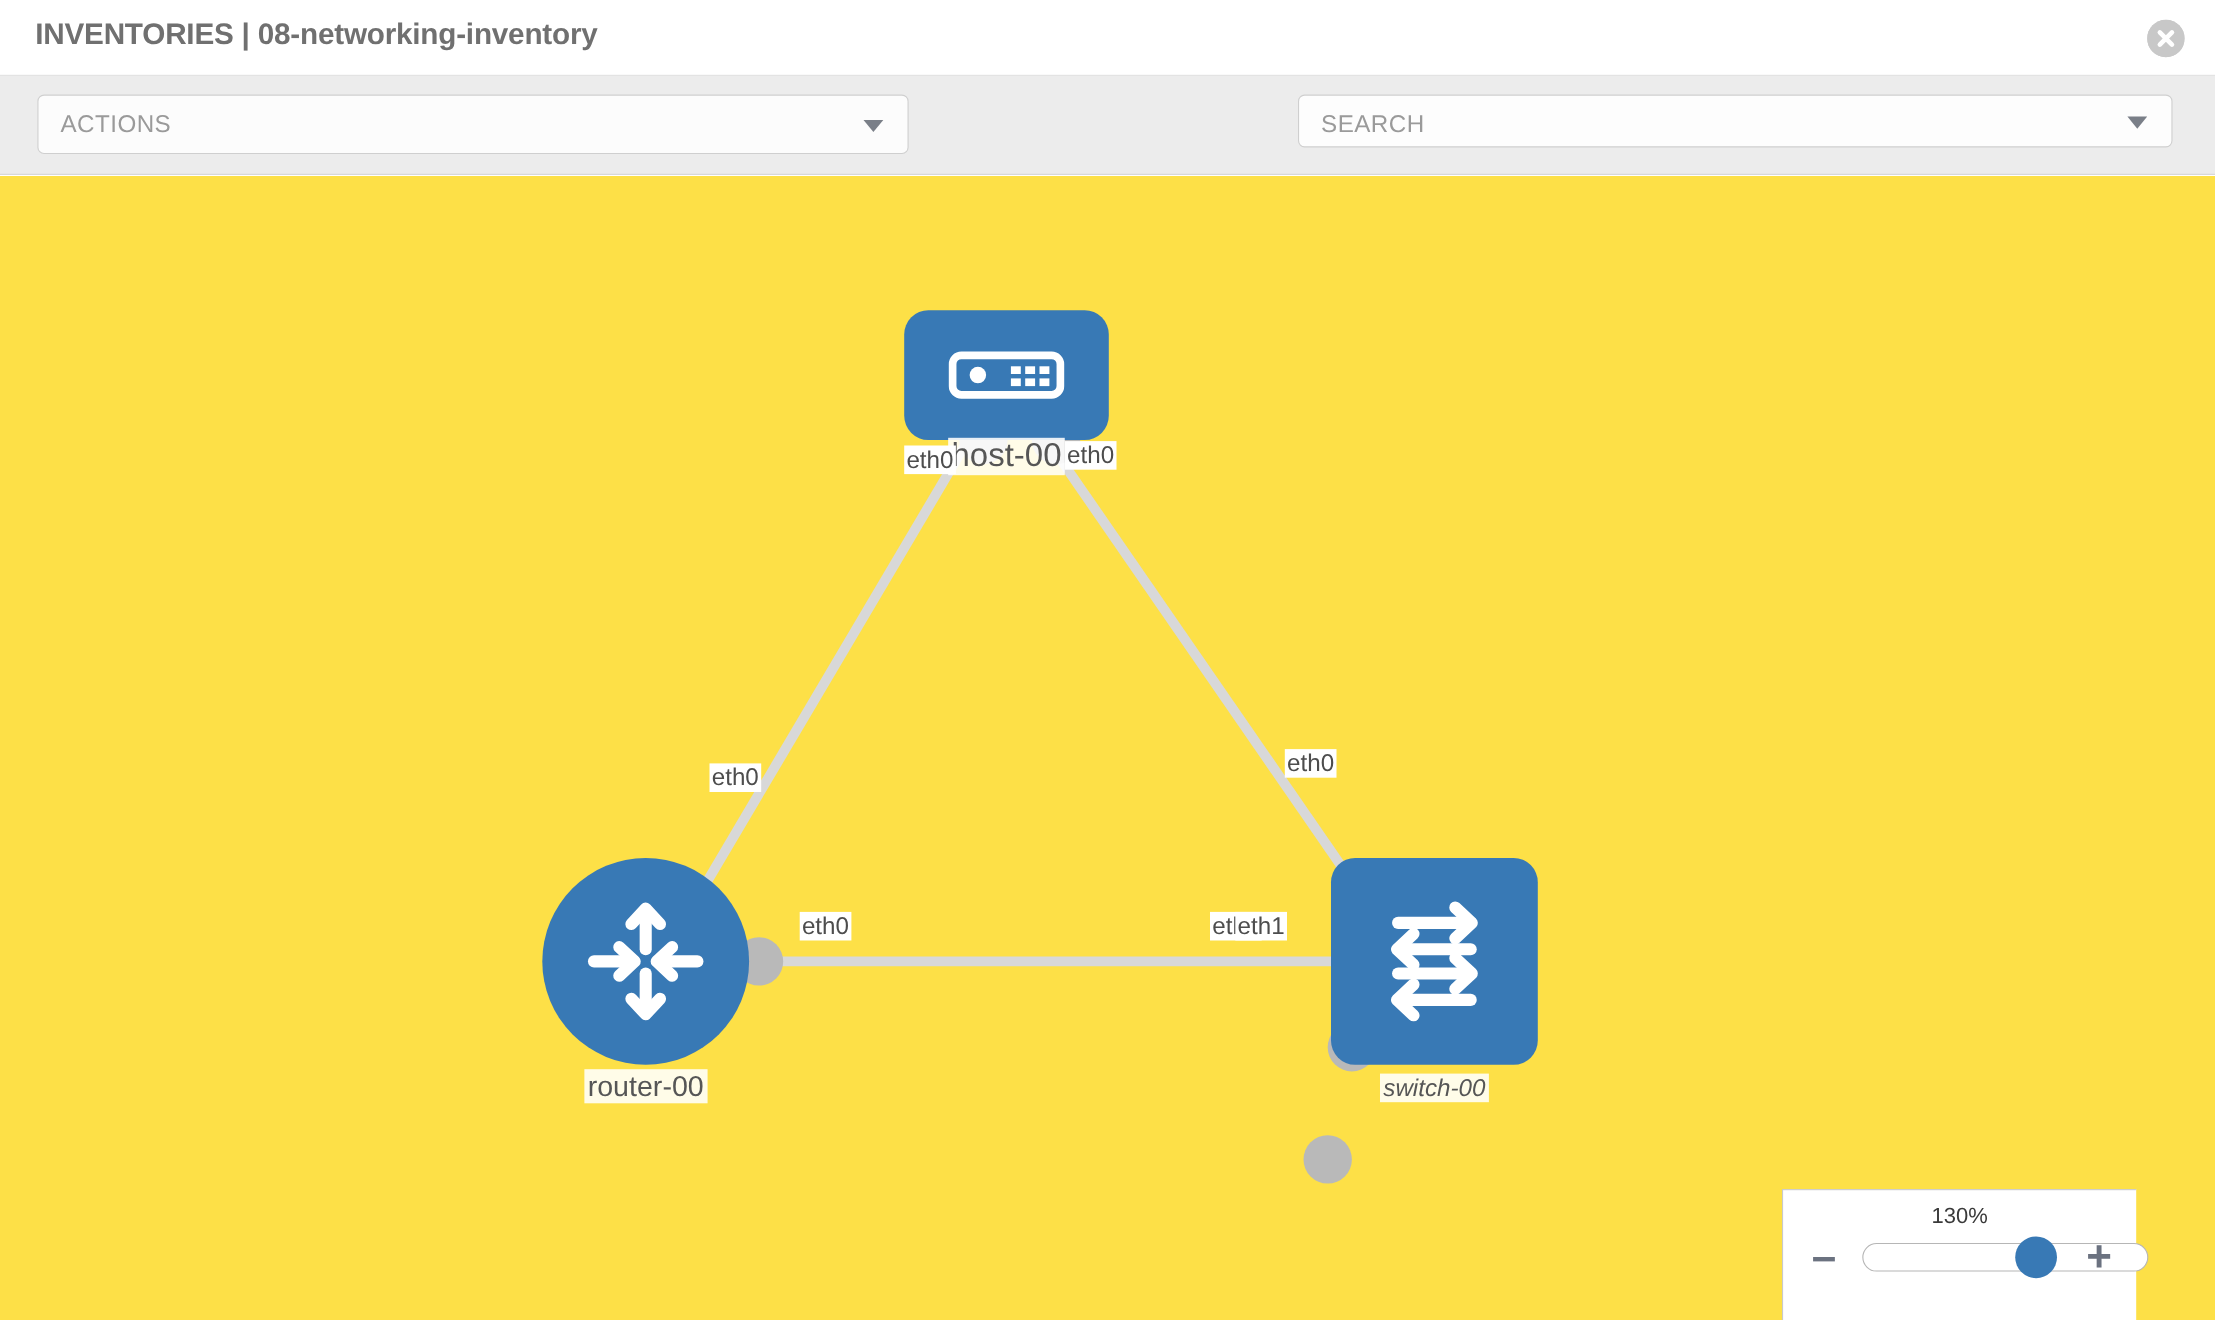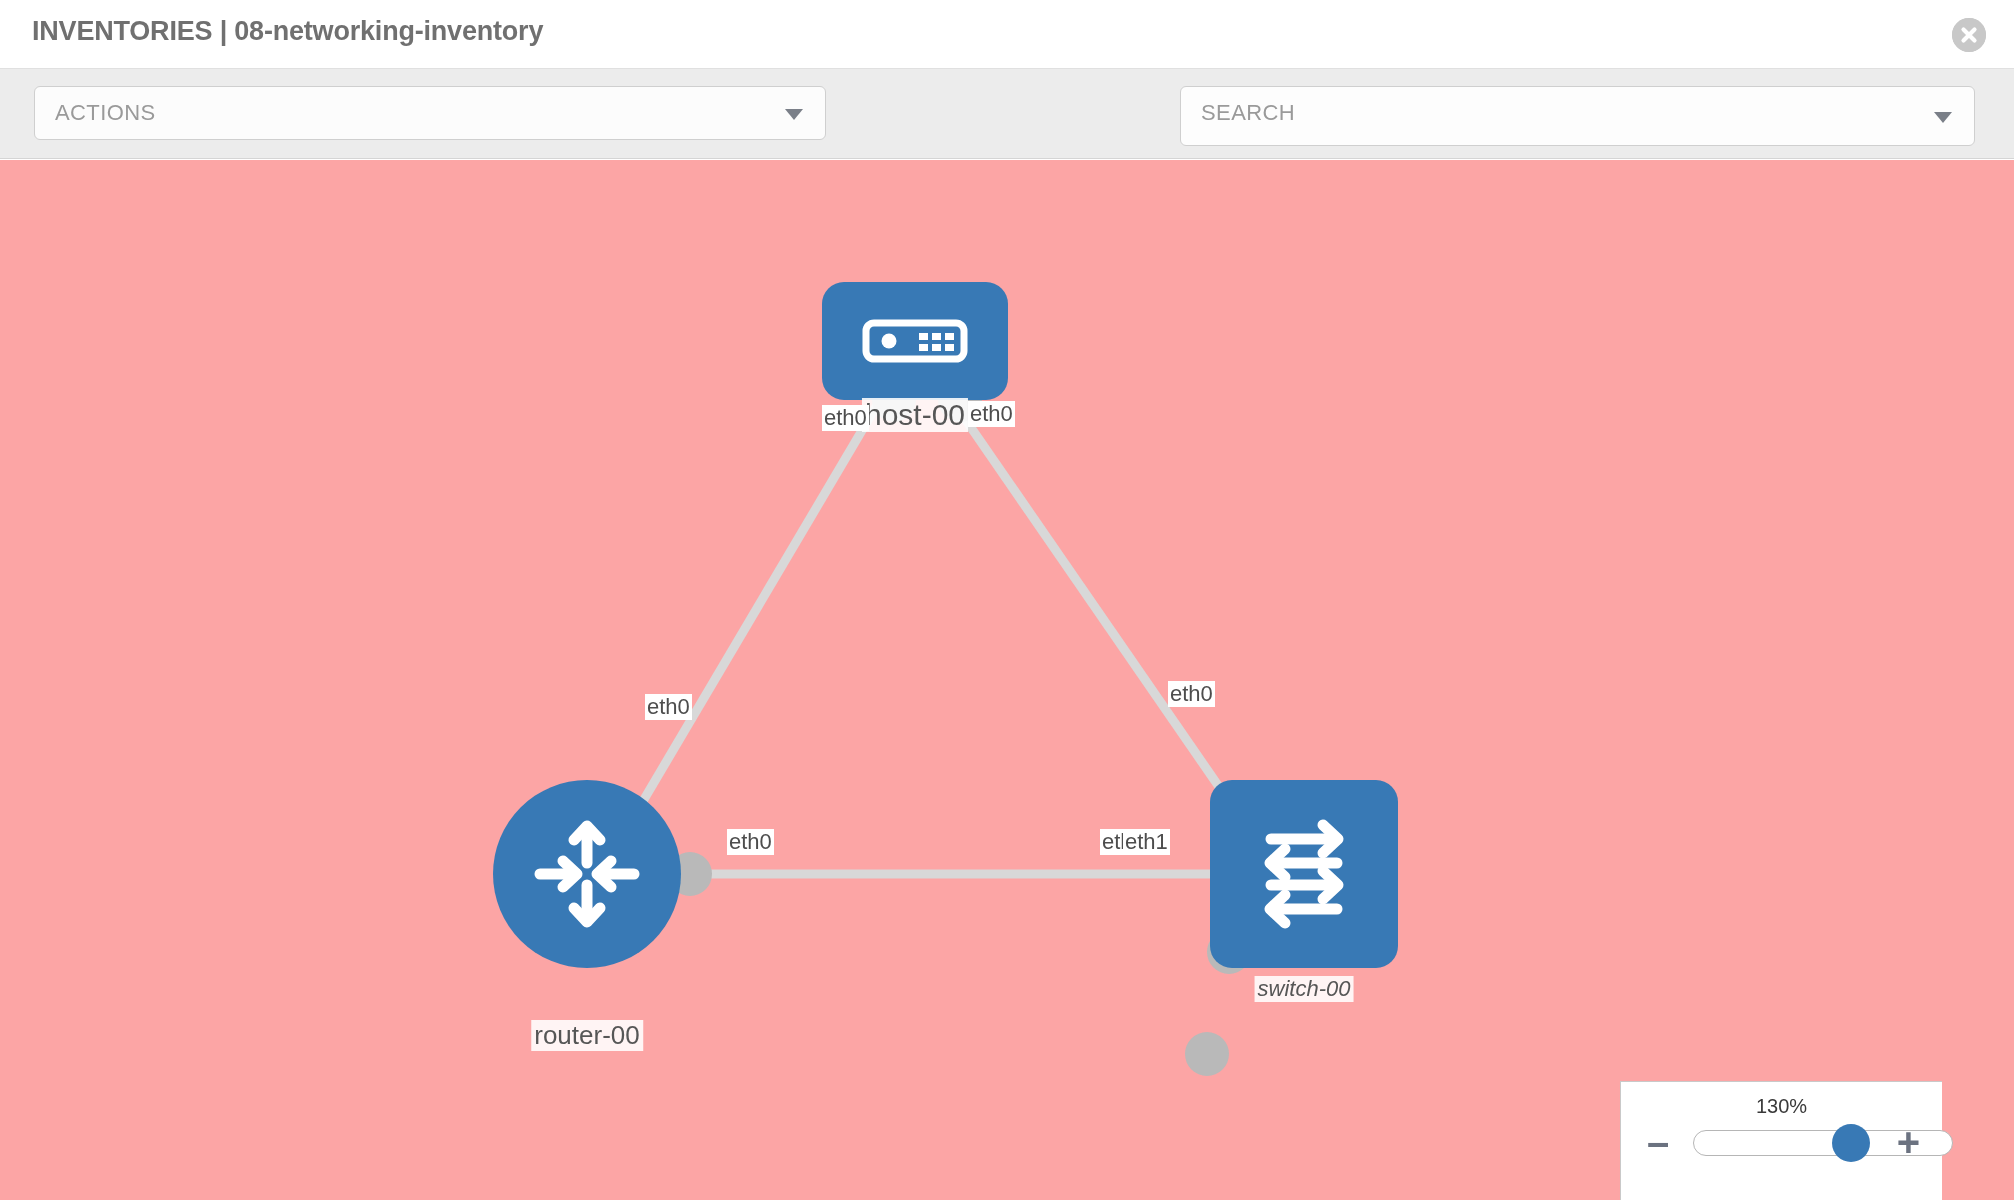--- a/index.html
+++ b/index.html
@@ -54,33 +54,33 @@
   .tool-icon {
     position: absolute; top: 92px; width: 46px; height: 46px;
     cursor: pointer;
   }
   .tool-icon svg { display: block; }
   #wrench-ic { left: 1040px; top: 90px; }
   #key-ic    { left: 1108px; top: 90px; }
 
   .search-box {
     position: absolute; left: 1180px; top: 17px;
-    width: 795px; height: 60px;
+    width: 795px; height: 48px;
     background: #fdfdfd; border: 1px solid #cfcfcf; border-radius: 6px;
   }
   .search-box .ph {
     position: absolute; left: 20px; top: 13px;
     font-size: 22px; color: #9a9a9a; letter-spacing: 0.4px;
   }
 
   
   .canvas {
     position: absolute; left: 0; top: 160px;
     width: 2014px; height: 1040px;
-    background: #fca5a5; overflow: hidden;
+    background: #fde047; overflow: hidden;
   }
   .canvas > svg.links { position: absolute; left: 0; top: 0; }
 
   
   .node { position: absolute; }
   .node .shape {
     background: #3879b5;
     display: flex; align-items: center; justify-content: center;
     cursor: pointer;
   }
@@ -222,21 +222,21 @@
             <path d="M46 93 L59 107 L72 93"></path>
 
             <path d="M12 59 L48 59"></path>
             <path d="M35 46 L49 59 L35 72"></path>
 
             <path d="M106 59 L70 59"></path>
             <path d="M83 46 L69 59 L83 72"></path>
           </g>
         </svg>
       </div>
-      <div class="node-label" style="top:192px; font-size:26px;margin-top:48px;">router-00</div>
+      <div class="node-label" style="top:192px; font-size:26px;">router-00</div>
     </div>
 
     <div class="node node-rounded" style="left:1210px; top:620px;">
       <div class="shape" style="width:188px; height:188px;">
         <svg width="122" height="122" viewBox="0 0 122 122">
           <g fill="none" stroke="#ffffff" stroke-width="11" stroke-linecap="round" stroke-linejoin="round">
 
             <path d="M28 26 L94 26"></path>
             <path d="M80 12 L95 26 L80 40"></path>
 

